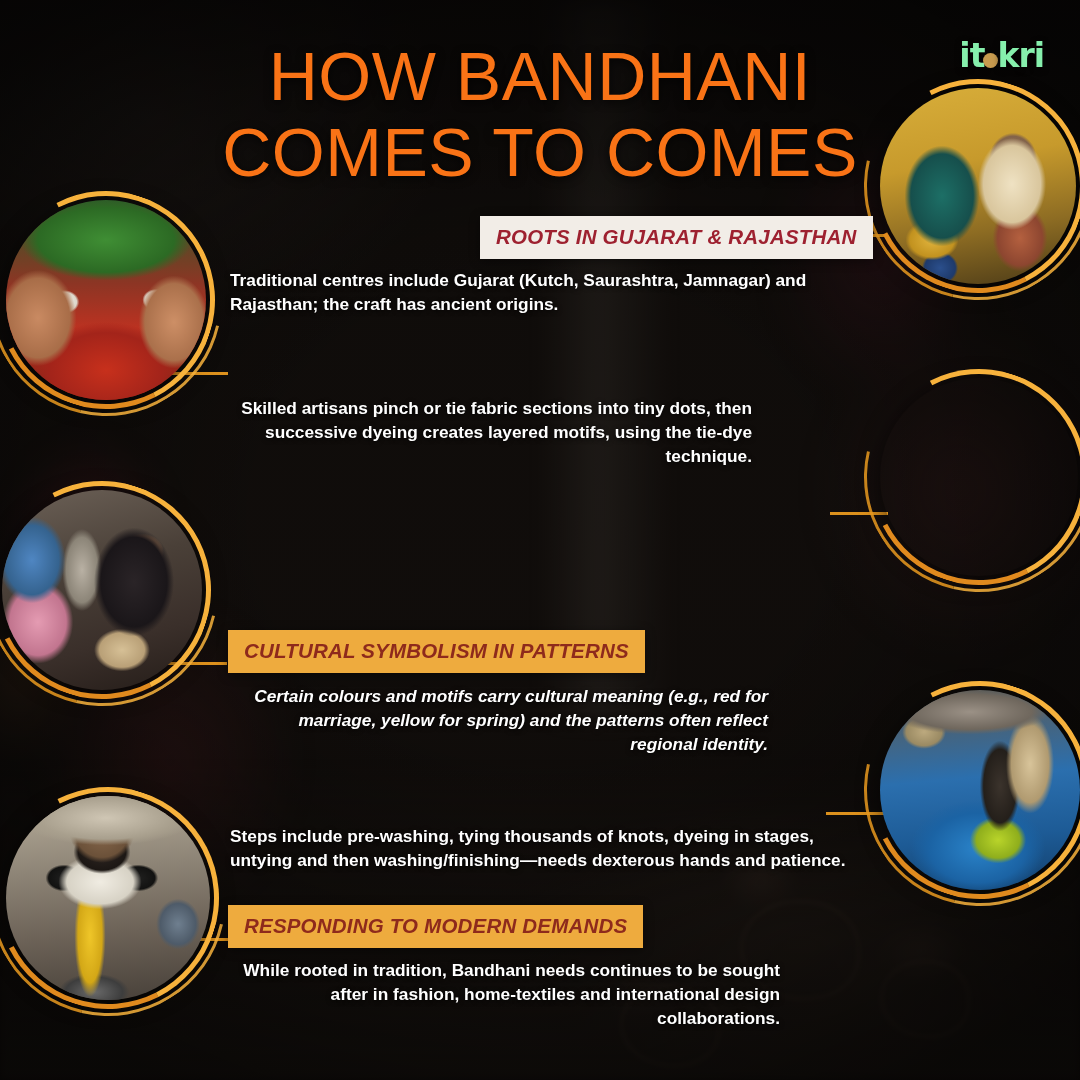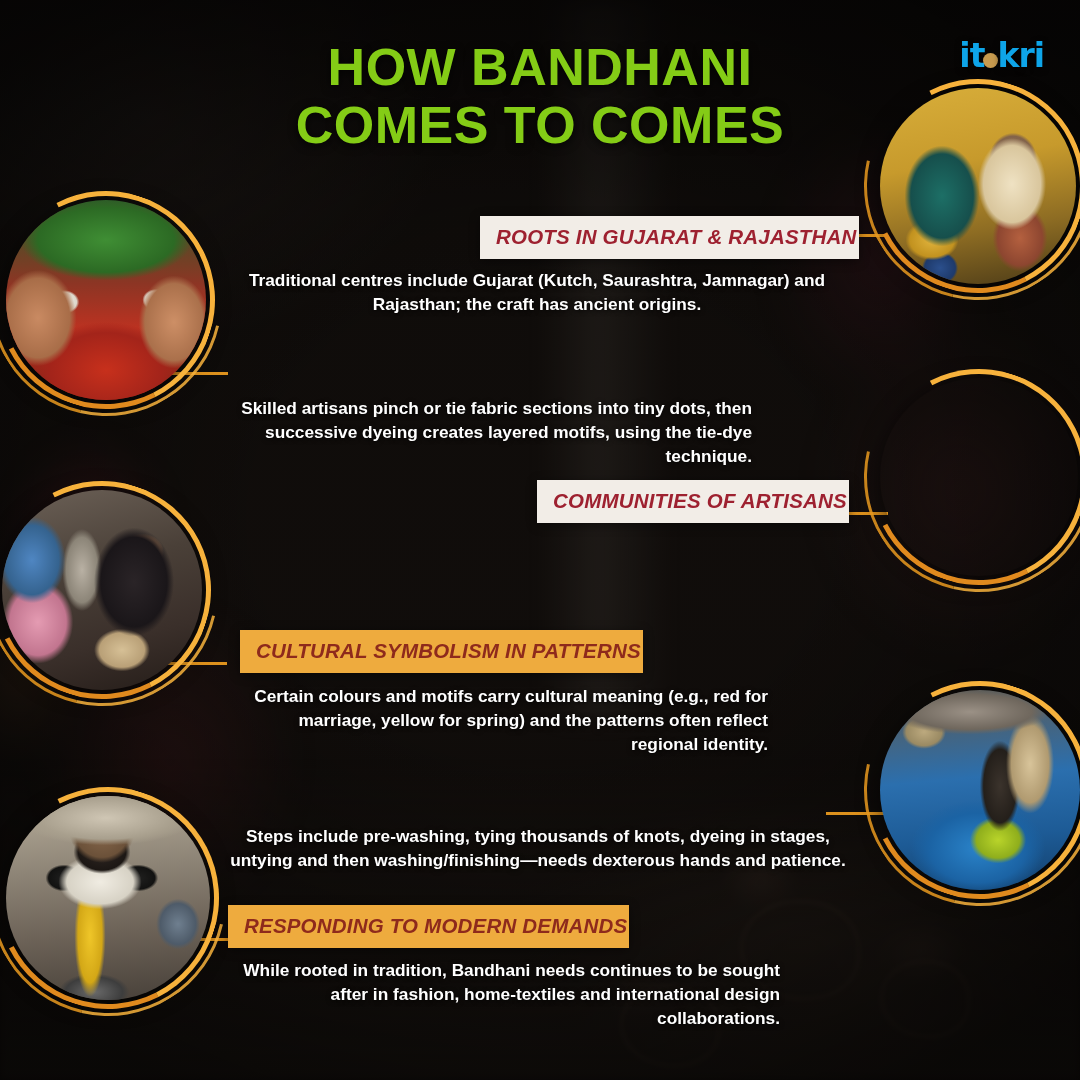--- a/index.html
+++ b/index.html
@@ -62,27 +62,27 @@
       linear-gradient(180deg, rgba(8,6,5,.72) 0%, rgba(10,8,6,.50) 18%, rgba(12,9,7,.46) 55%, rgba(10,8,6,.62) 100%);
   }
   .bg-vignette {
     position:absolute; inset:0;
     background:radial-gradient(ellipse 760px 640px at 50% 48%, rgba(0,0,0,0) 35%, rgba(0,0,0,.55) 100%);
   }
 
   
   .title-wrap { position:absolute; left:0; right:0; top:38px; text-align:center; z-index:40; }
   .title-line {
-    font-size:52px; font-weight:bold; letter-spacing:.5px; line-height:1.12;
-    color:#84cc16; text-shadow:0 2px 10px rgba(0,0,0,.75);
+    font-size:68px; font-weight:normal; letter-spacing:.5px; line-height:1.12;
+    color:#f97316; text-shadow:0 2px 10px rgba(0,0,0,.75);
   }
   .logo {
     position:absolute; right:36px; top:36px; z-index:45;
     font-size:33px; font-weight:bold; letter-spacing:-1px;
-    color:#0ea5e9; text-shadow:0 2px 6px rgba(0,0,0,.8);
+    color:#86efac; text-shadow:0 2px 6px rgba(0,0,0,.8);
     font-family:"DejaVu Sans", sans-serif;
   }
   .logo .dotcircle {
     display:inline-block; width:15px; height:15px; border-radius:50%;
     background:#c79a4e; vertical-align:-1px; margin:0 -1px;
   }
 
   
   .photo {
     position:absolute; border-radius:50%; overflow:hidden; z-index:20;
@@ -179,33 +179,33 @@
       linear-gradient(175deg,#5f594f 0%, #2b6fae 44%, #1d5b96 72%, #123f6b 100%);
   }
 
   
   .conn { position:absolute; height:3px; background:#e8991f; z-index:15; opacity:.95; }
 
   
   .label {
     position:absolute; z-index:35;
     font-style:italic; font-weight:bold; font-size:20.5px; letter-spacing:.2px;
-    padding:9px 2px 10px 16px; white-space:nowrap;
+    padding:9px 16px 10px 16px; white-space:nowrap;
     box-shadow:0 2px 10px rgba(0,0,0,.45);
   }
   .label.cream { background:#f2ede7; color:#9e2130; }
   .label.amber { background:#eeab3e; color:#8e2a1c; }
 
   
   .body-text {
     position:absolute; z-index:34;
     color:#ffffff; font-size:17.3px; font-weight:bold; line-height:1.40;
     text-shadow:0 1px 5px rgba(0,0,0,.85);
   }
-  .ta-right { text-align:center; }
+  .ta-right { text-align:left; }
   .ta-left  { text-align:right; }
 </style>
 </head>
 <body>
 
 <div id="stage">
 
   <div class="bg-layer bg-base"></div>
   <div class="bg-layer">
     <div class="bg-person-left"></div>
@@ -262,23 +262,22 @@
   <div class="photo p6" style="left:880px; top:690px; width:200px; height:200px;">
     <div class="ph-inner"></div>
   </div>
   <div class="ring" style="left:880px; top:690px; width:200px; height:200px;"></div>
 
   <div class="label cream" style="left:480px; top:216px;">ROOTS IN GUJARAT &amp; RAJASTHAN</div>
   <div class="body-text ta-right" style="left:230px; top:268px; width:614px;">Traditional centres include Gujarat (Kutch, Saurashtra, Jamnagar) and Rajasthan; the craft has ancient origins.</div>
 
   <div class="body-text ta-left" style="left:222px; top:396px; width:530px;">Skilled artisans pinch or tie fabric sections into tiny dots, then successive dyeing creates layered motifs, using the tie-dye technique.</div>
 
-  <div class="label cream" style="left:537px; top:480px;">COMMUNITIES OF ARTISANS</div>
-
-  <div class="label amber" style="left:240px; top:630px;">CULTURAL SYMBOLISM IN PATTERNS</div>
-  <div class="body-text ta-left" style="left:228px; top:684px; width:540px;">Certain colours and motifs carry cultural meaning (e.g., red for marriage, yellow for spring) and the patterns often reflect regional identity.</div>
+
+  <div class="label amber" style="left:228px; top:630px;">CULTURAL SYMBOLISM IN PATTERNS</div>
+  <div class="body-text ta-left" style="left:228px; top:684px; width:540px;font-style:italic;">Certain colours and motifs carry cultural meaning (e.g., red for marriage, yellow for spring) and the patterns often reflect regional identity.</div>
 
   <div class="body-text ta-right" style="left:230px; top:824px; width:616px;">Steps include pre-washing, tying thousands of knots, dyeing in stages, untying and then washing/finishing—needs dexterous hands and patience.</div>
 
   <div class="label amber" style="left:228px; top:905px;">RESPONDING TO MODERN DEMANDS</div>
   <div class="body-text ta-left" style="left:228px; top:958px; width:552px;">While rooted in tradition, Bandhani needs continues to be sought after in fashion, home-textiles and international design collaborations.</div>
 
 </div>
 
 </body></html>

